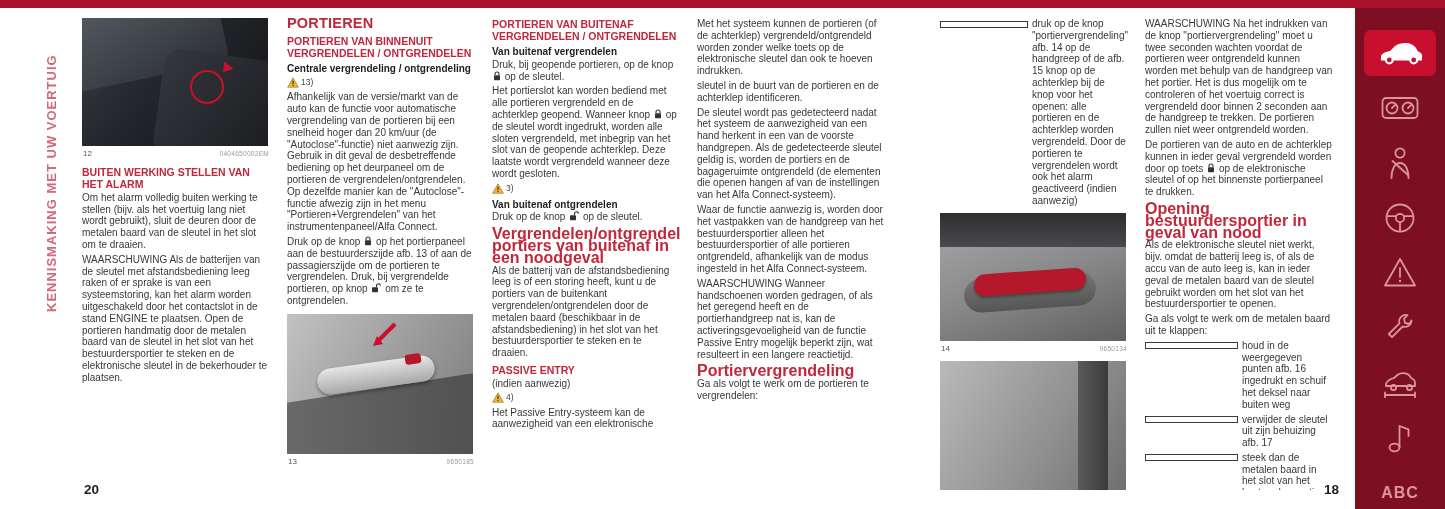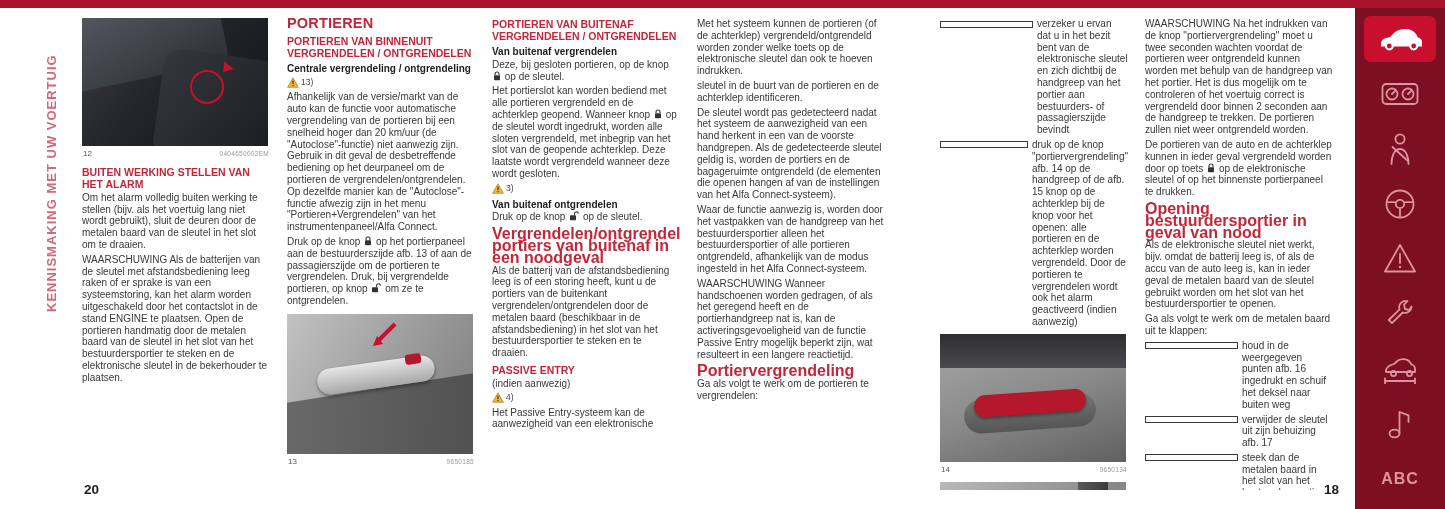--- a/index.html
+++ b/index.html
@@ -10,21 +10,21 @@
   .topbar{position:absolute;top:0;left:0;width:1445px;height:8px;background:#a8122a;}
   
   .vlabel{
     position:absolute;left:44px;top:312px;width:300px;
     transform:rotate(-90deg);transform-origin:0 0;
     font-size:13px;font-weight:bold;letter-spacing:1px;color:#d2697a;white-space:nowrap;
   }
   
   .sidebar{
     position:absolute;top:8px;right:0;width:90px;height:501px;background:#7c0f22;
-    display:flex;flex-direction:column;align-items:center;padding-top:8px;box-sizing:border-box;
+    display:flex;flex-direction:column;align-items:center;padding-top:22px;box-sizing:border-box;
   }
   .active-tile{
     width:72px;height:46px;background:#c8102e;border-radius:7px;flex:none;
     display:flex;align-items:center;justify-content:center;
   }
   .side-item{height:47px;margin-top:8px;flex:none;display:flex;align-items:center;justify-content:center;width:72px;}
   .sicon{stroke:#dc93a0;fill:none;stroke-width:1.8;stroke-linecap:round;stroke-linejoin:round;}
   .abc{font-size:16px;font-weight:bold;color:#dc93a0;letter-spacing:1px;}
   
   .content{position:absolute;top:18px;left:82px;display:flex;}
@@ -130,21 +130,21 @@
       <div class="cap">
         <span class="capn">13</span>
         <span class="code">9650185</span>
       </div>
     </div>
   </div>
 
   <div class="col">
     <div class="rhead first">PORTIEREN VAN BUITENAF VERGRENDELEN / ONTGRENDELEN</div>
     <div class="bhead">Van buitenaf vergrendelen</div>
-    <p><span>Deze, bij gesloten portieren, op de knop </span><svg class="ilock" width="8" height="10" viewBox="0 0 8 10">
+    <p><span>Druk, bij geopende portieren, op de knop </span><svg class="ilock" width="8" height="10" viewBox="0 0 8 10">
           <path d="M2 4.2V3a2 2 0 0 1 4 0v1.2" fill="none" stroke="#333" stroke-width="1.1"></path>
           <rect x="1" y="4.2" width="6" height="5" rx="0.8" fill="#333"></rect>
         </svg><span> op de sleutel.</span></p>
     <p><span>Het portierslot kan worden bediend met alle portieren vergrendeld en de achterklep geopend. Wanneer knop </span><svg class="ilock" width="8" height="10" viewBox="0 0 8 10">
           <path d="M2 4.2V3a2 2 0 0 1 4 0v1.2" fill="none" stroke="#333" stroke-width="1.1"></path>
           <rect x="1" y="4.2" width="6" height="5" rx="0.8" fill="#333"></rect>
         </svg><span> op de sleutel wordt ingedrukt, worden alle sloten vergrendeld, met inbegrip van het slot van de geopende achterklep. Deze laatste wordt vergrendeld wanneer deze wordt gesloten.</span></p>
     <div class="warnrow">
       <svg width="12" height="11" viewBox="0 0 12 11">
           <path d="M6 .8 11.4 10.3H.6Z" fill="#f4b43a" stroke="#8a6d1d" stroke-width="0.6"></path>
@@ -179,24 +179,20 @@
     <p>De sleutel wordt pas gedetecteerd nadat het systeem de aanwezigheid van een hand herkent in een van de voorste handgrepen. Als de gedetecteerde sleutel geldig is, worden de portiers en de bagageruimte ontgrendeld (de elementen die openen hangen af van de instellingen van het Alfa Connect-systeem).</p>
     <p>Waar de functie aanwezig is, worden door het vastpakken van de handgreep van het bestuurdersportier alleen het bestuurdersportier of alle portieren ontgrendeld, afhankelijk van de modus ingesteld in het Alfa Connect-systeem.</p>
     <p>WAARSCHUWING Wanneer handschoenen worden gedragen, of als het geregend heeft en de portierhandgreep nat is, kan de activeringsgevoeligheid van de functie Passive Entry mogelijk beperkt zijn, wat resulteert in een langere reactietijd.</p>
     <div class="rsub">Portiervergrendeling</div>
     <p>Ga als volgt te werk om de portieren te vergrendelen:</p>
   </div>
 
   <div class="col pagegap">
     <div class="li">
       <span class="sq"></span>
-      <span>verzeker u ervan dat u in het bezit bent van de elektronische sleutel en zich dichtbij de handgreep van het portier aan bestuurders- of passagierszijde bevindt</span>
-    </div>
-    <div class="li">
-      <span class="sq"></span>
       <span>druk op de knop "portiervergrendeling" afb. 14 op de handgreep of de afb. 15 knop op de achterklep bij de knop voor het openen: alle portieren en de achterklep worden vergrendeld. Door de portieren te vergrendelen wordt ook het alarm geactiveerd (indien aanwezig)</span>
     </div>
     <div style="margin-top:6px;">
       <div class="fig f14">
         <div class="win"></div>
         <div class="hshadow"></div>
         <div class="redhandle"></div>
       </div>
       <div class="cap">
         <span class="capn">14</span>

